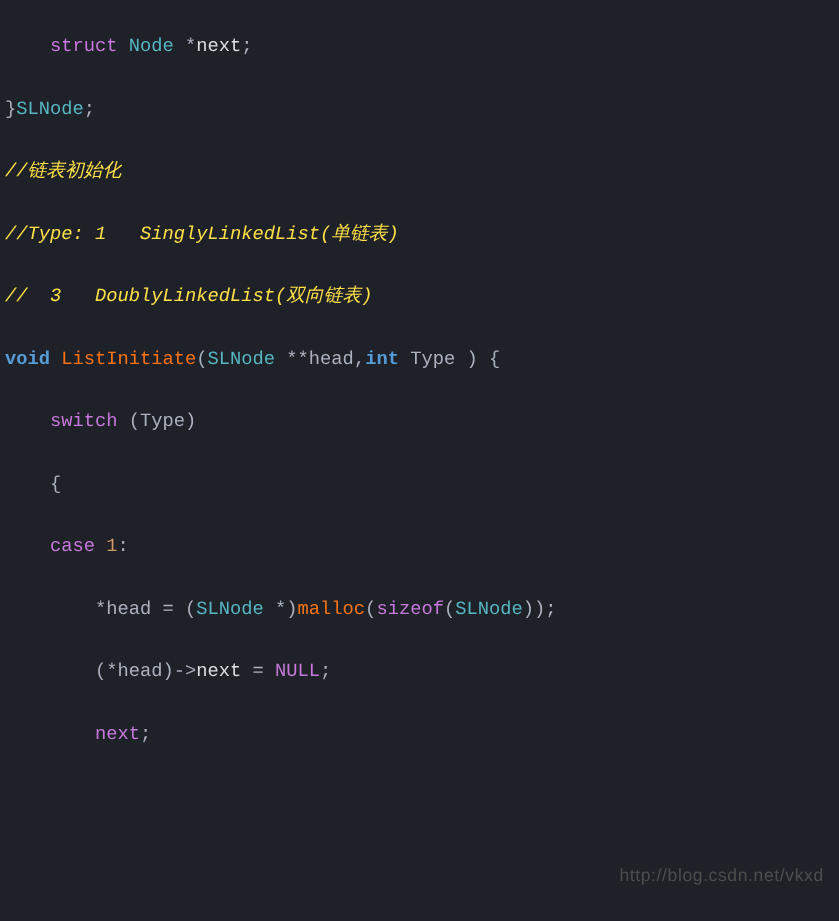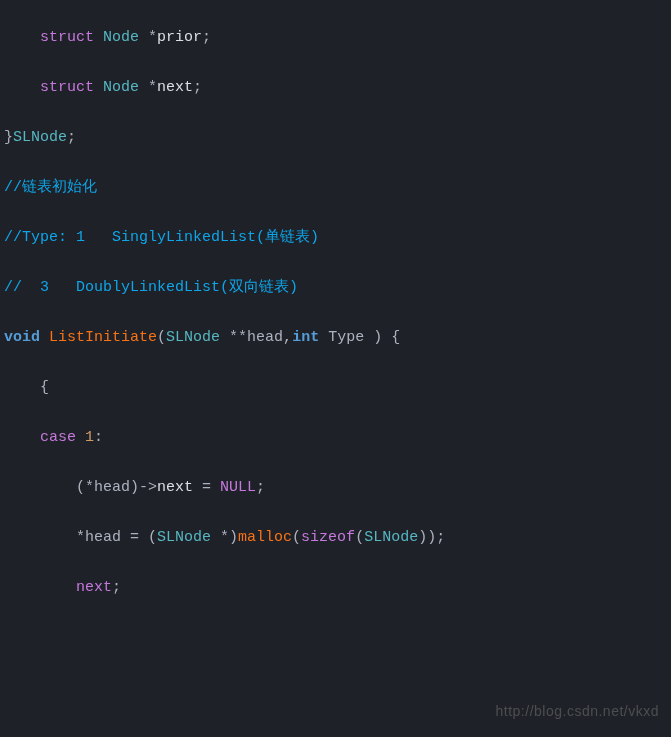--- a/index.html
+++ b/index.html
@@ -16,50 +16,50 @@
   }
   .editor {
     padding: 0 0 0 4px;
     white-space: pre;
   }
   .kw { color: #c678dd; }
   .type { color: #569cd6; font-weight: bold; }
   .class { color: #56b6c2; }
   .fn { color: #f97316; }
   .const { color: #d19a66; }
-  .comment { color: #0ea5e9; }
+  .comment { color: #fde047; font-style: italic; }
   .member { color: #dcdfe4; }
   .null { color: #c678dd; }
   .line { display: block; }
   .watermark {
     position: absolute;
-    bottom: 13px;
+    bottom: 24px;
     right: 12px;
     color: #6b6b6b;
     font-size: 14px;
     font-family: sans-serif;
     opacity: 0.6;
     letter-spacing: 0.5px;
   }
 </style>
 </head>
 <body>
 
 <div class="editor">
-<span class="line"><span class="kw">    struct</span><span class="class"> Node</span><span> *</span><span class="member">prior</span><span>;</span></span>
 <span class="line"><span class="kw">    struct</span><span class="class"> Node</span><span> *</span><span class="member">next</span><span>;</span></span>
 <span class="line"><span>}</span><span class="class">SLNode</span><span>;</span></span>
 <span class="line comment">//链表初始化</span>
 <span class="line comment">//Type: 1   SinglyLinkedList(单链表)</span>
 <span class="line comment">//  3   DoublyLinkedList(双向链表)</span>
 <span class="line"><span class="type">void</span><span class="fn"> ListInitiate</span><span>(</span><span class="class">SLNode</span><span> **</span><span>head</span><span>,</span><span class="type">int</span><span> Type </span><span>) {</span></span>
+<span class="line"><span class="kw">    switch</span><span> (</span><span>Type</span><span>)</span></span>
 <span class="line">    {</span>
 <span class="line"><span class="kw">    case</span><span class="const"> 1</span><span>:</span></span>
+<span class="line"><span>        *</span><span>head</span><span> = (</span><span class="class">SLNode</span><span> *)</span><span class="fn">malloc</span><span>(</span><span class="kw">sizeof</span><span>(</span><span class="class">SLNode</span><span>));</span></span>
 <span class="line"><span>        (*</span><span>head</span><span>)-&gt;</span><span class="member">next</span><span> = </span><span class="null">NULL</span><span>;</span></span>
-<span class="line"><span>        *</span><span>head</span><span> = (</span><span class="class">SLNode</span><span> *)</span><span class="fn">malloc</span><span>(</span><span class="kw">sizeof</span><span>(</span><span class="class">SLNode</span><span>));</span></span>
 <span class="line"><span class="kw">        next</span><span>;</span></span>
 <span class="line"></span>
 
 
 
 
 <span class="line"></span>
 
 
 

